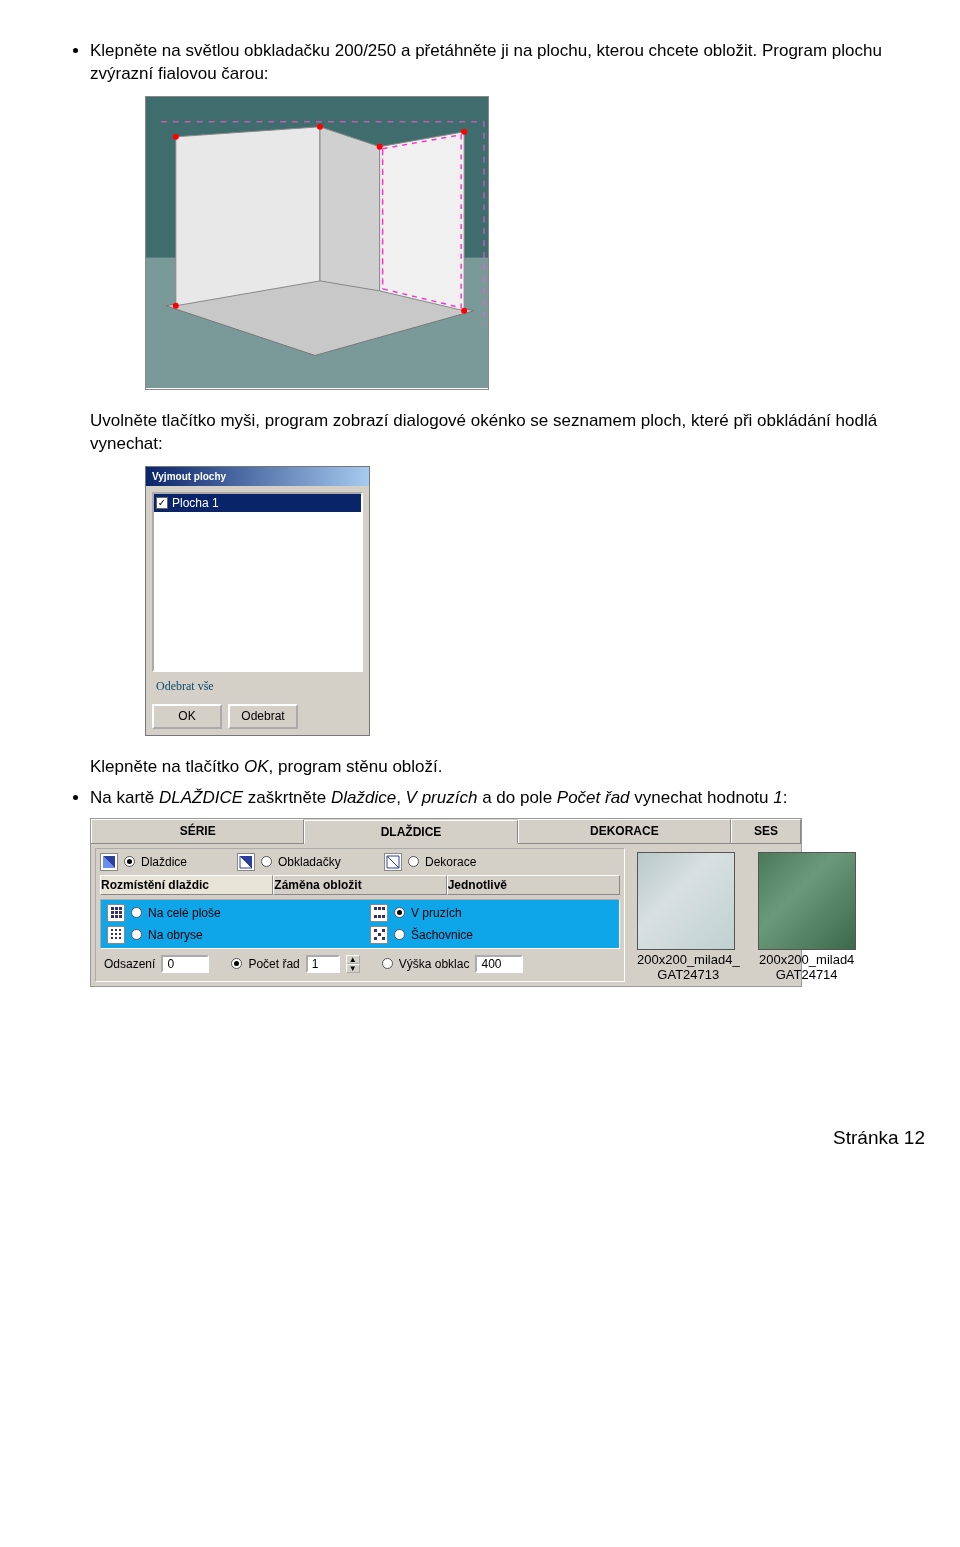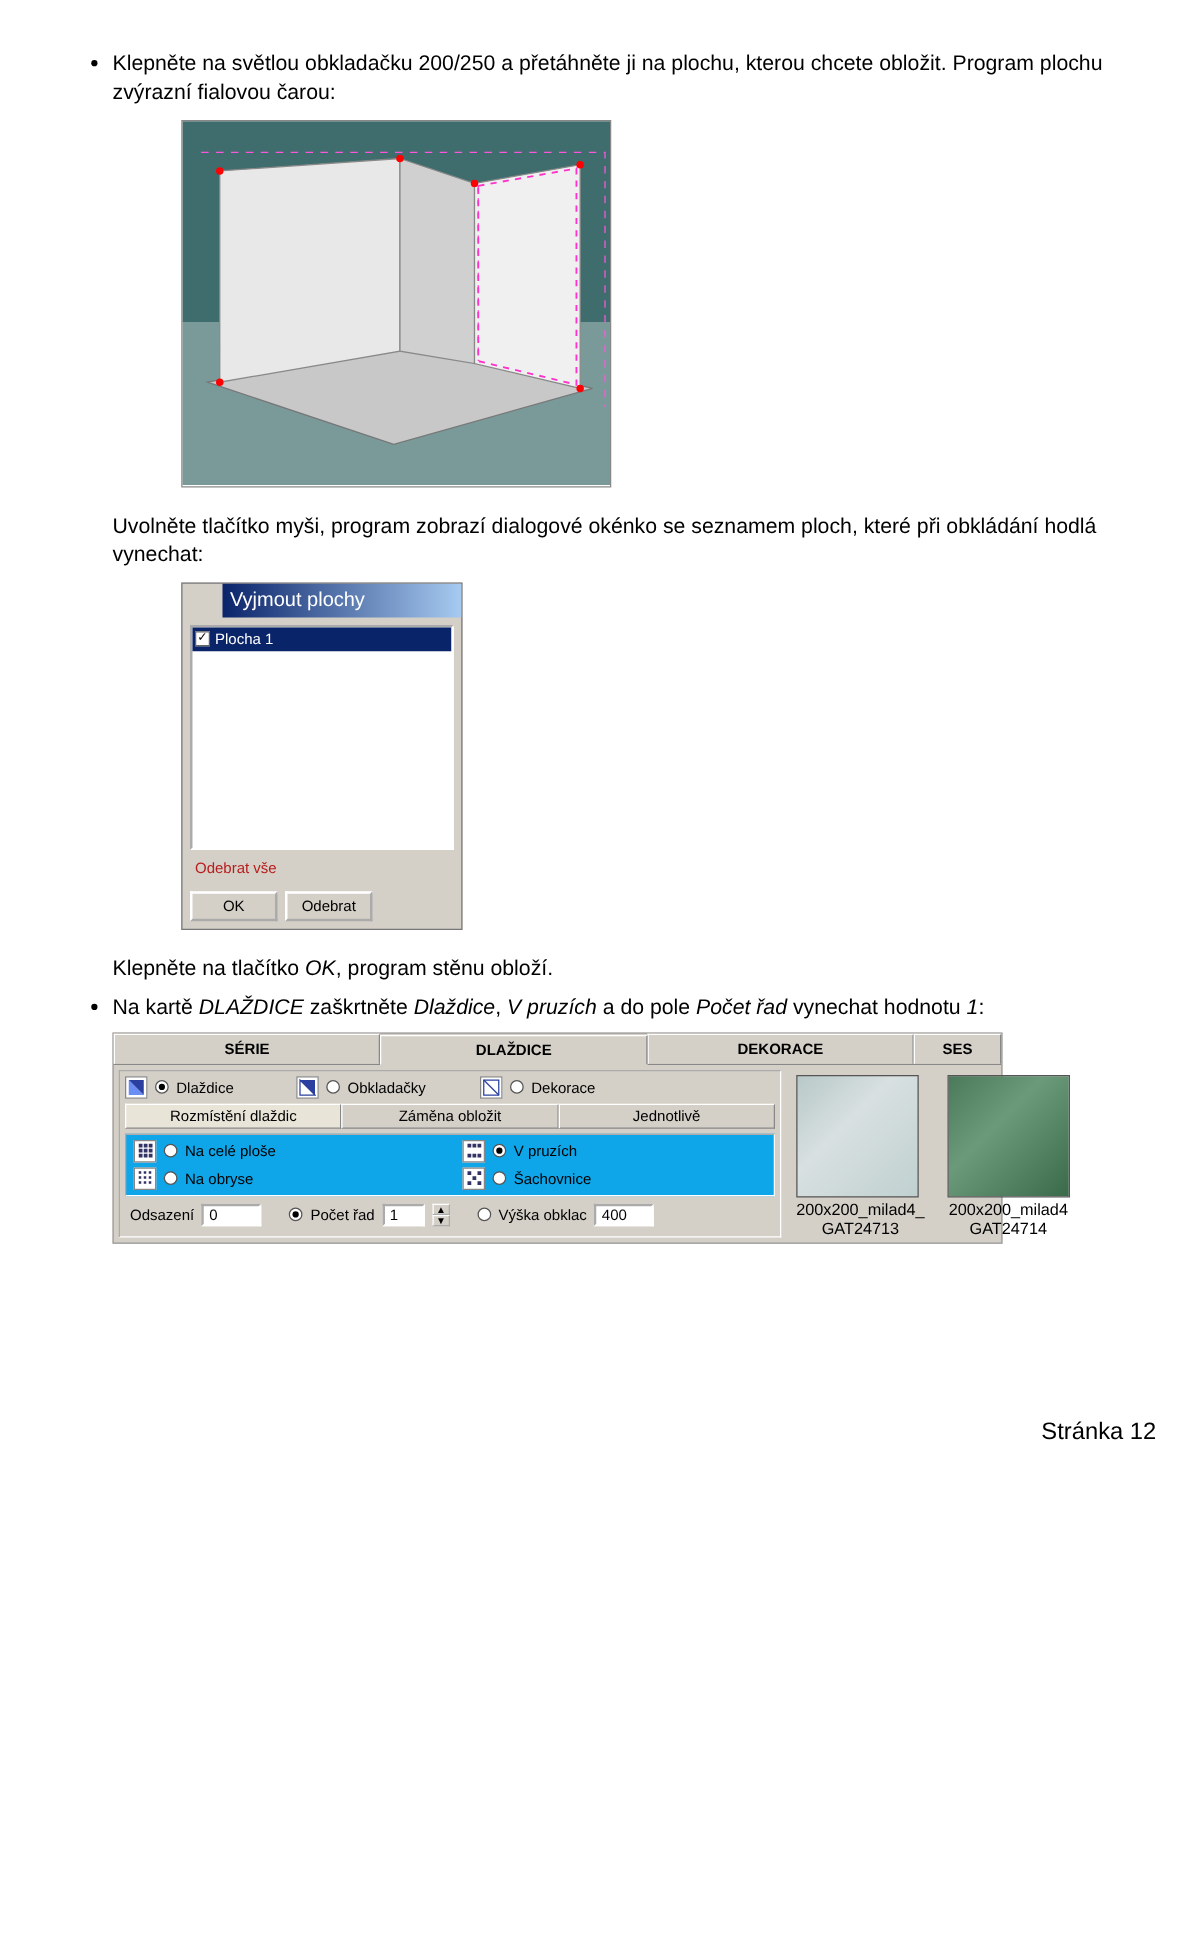--- a/index.html
+++ b/index.html
@@ -27,36 +27,36 @@
   }
   .fig1 svg { position: absolute; inset: 0; }
 
   
   .fig2 {
     width: 225px; border: 1px solid #777; background: #d4d0c8;
     font-family: Tahoma, Arial, sans-serif; font-size: 12px;
   }
   .fig2-title {
     background: linear-gradient(to right,#0a246a,#a6caf0);
-    color: #fff; font-size: 16px; padding: 3px 6px; font-weight: normal; margin-left: 32px;
+    color: #fff; font-size: 10px; padding: 3px 6px; font-weight: bold;
   }
   .fig2-body { padding: 6px; }
   .fig2-list {
     background: #fff; border: 2px inset #fff; height: 180px; margin-bottom: 4px;
   }
   .fig2-item {
     background: #0a246a; color: #fff; display: flex; align-items: center;
     gap: 4px; padding: 1px 2px; font-size: 12px;
   }
   .fig2-check {
     width: 12px; height: 12px; background: #fff; border: 1px solid #666;
     display: inline-flex; align-items: center; justify-content: center;
     font-size: 10px; color: #000; line-height: 1;
   }
-  .fig2-remove { color: #b91c1c; margin: 6px 4px 10px 4px; }
+  .fig2-remove { color: #0c4a6e; margin: 6px 4px 10px 4px; font-family: Liberation Serif, serif; }
   .fig2-buttons { display: flex; gap: 6px; }
   .fig2-btn {
     border: 2px outset #fff; background: #d4d0c8; padding: 2px 0;
     width: 70px; text-align: center; font-size: 12px; cursor: default;
   }
 
   
   .fig3 {
     width: 712px; border: 1px solid #999; background: #d4d0c8;
     font-family: Tahoma, Arial, sans-serif; font-size: 12px;
@@ -73,23 +73,23 @@
   .panel-left { flex: 0 0 530px; border: 1px inset #fff; padding: 4px; }
   .row { display: flex; align-items: center; gap: 6px; margin-bottom: 4px; }
   .radio { width: 11px; height: 11px; border: 1px solid #555; border-radius: 50%; background: #fff; display: inline-flex; align-items: center; justify-content: center; }
   .radio.sel::after { content: ""; width: 5px; height: 5px; background: #000; border-radius: 50%; }
   .icon {
     width: 18px; height: 18px; border: 1px solid #888; background: #fff;
     display: inline-flex; align-items: center; justify-content: center; font-size: 11px;
   }
   .subtabs { display: flex; margin-bottom: 4px; }
   .subtab {
-    flex: 1; text-align: center; padding: 2px 0; border: 1px solid #888;
+    flex: 1; text-align: left; padding: 2px 0; border: 1px solid #888;
     border-top: 1px solid #fff; border-left: 1px solid #fff;
-    background: #d4d0c8; font-size: 12px;
+    background: #d4d0c8; font-size: 12px; font-weight: bold;
   }
   .subtab.active { background: #e8e4d8; }
   .grid2 { display: grid; grid-template-columns: 1fr 1fr; row-gap: 4px; column-gap: 20px; padding: 4px 6px; background: #0ea5e9; border: 1px inset #fff; }
   .cell { display: flex; align-items: center; gap: 6px; }
   .bottom-row { display: flex; align-items: center; gap: 6px; margin-top: 4px; padding: 2px 4px; }
   .inp {
     border: 2px inset #fff; background: #fff; font-size: 12px;
     padding: 1px 4px; width: 48px; height: 18px;
   }
   .spin { display: inline-flex; flex-direction: column; }

